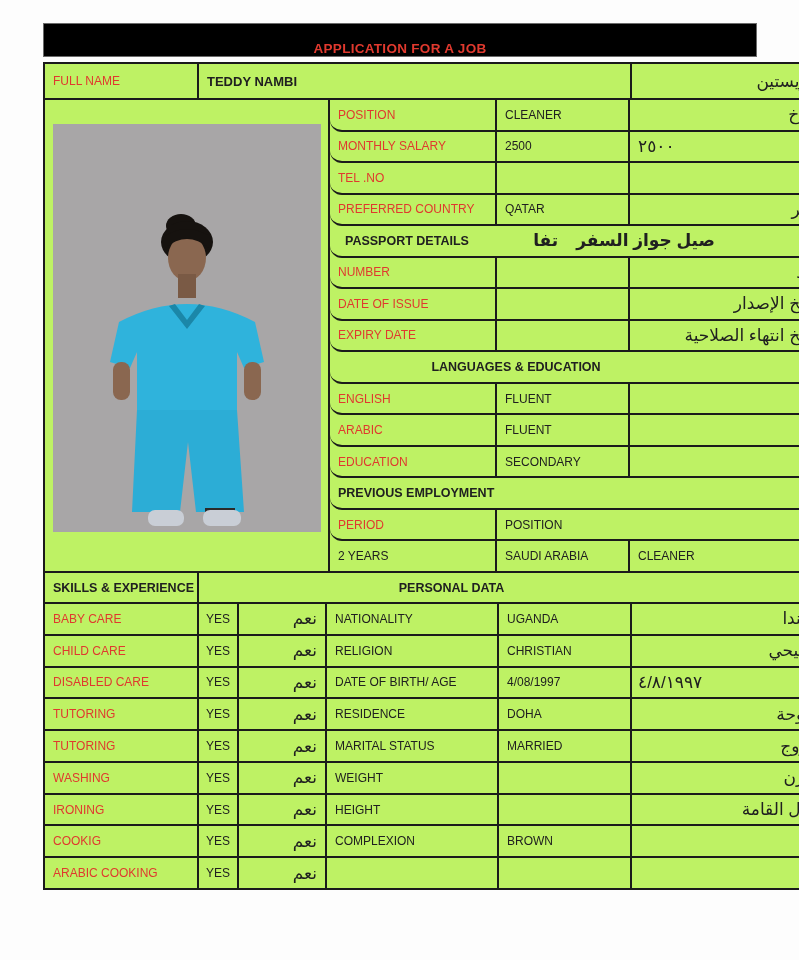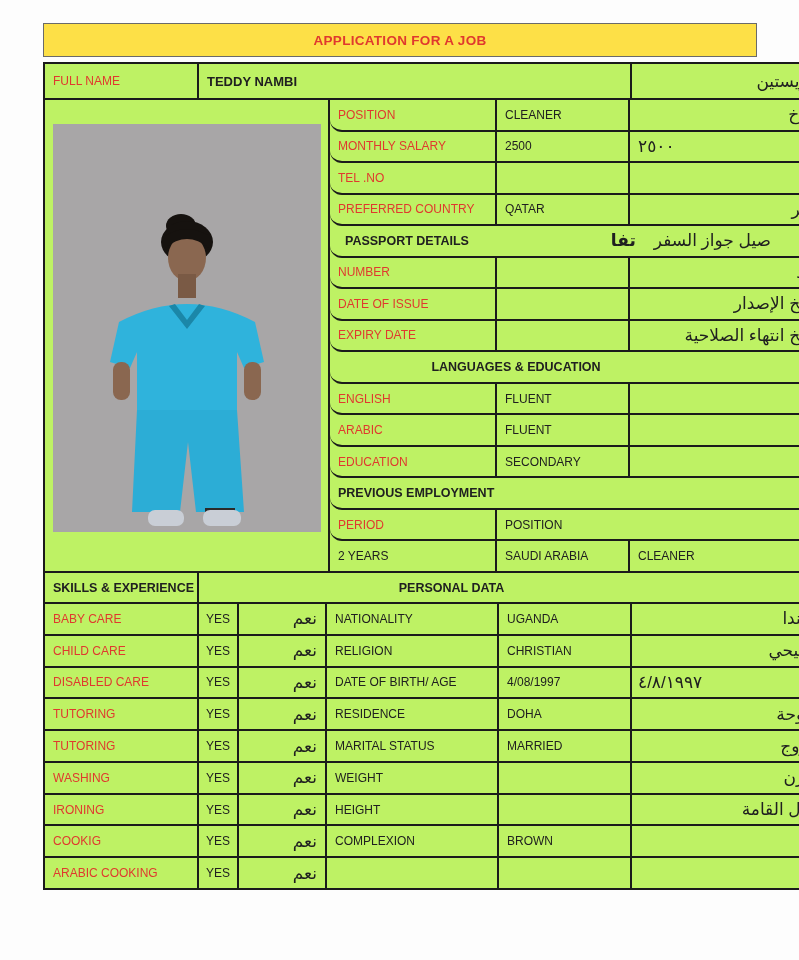--- a/index.html
+++ b/index.html
@@ -1,19 +1,19 @@
 <!DOCTYPE html>
 <html><head>
 <meta charset="utf-8">
 <style>
   html,body{margin:0;padding:0;background:#ffffff;}
   .page{position:relative;width:799px;height:960px;background:#fdfdfd;overflow:hidden;
         font-family:"Liberation Sans","DejaVu Sans",sans-serif;font-size:12px;color:#202020;}
-  .titlebar{position:absolute;left:43px;top:23px;width:714px;height:34px;background:#fde047;
-        border:1.5px solid #6a6a6a;box-sizing:border-box;display:flex;align-items:center;justify-content:center;}
+  .titlebar{position:absolute;left:43px;top:23px;width:714px;height:34px;background:#000000;
+        border:1.5px solid #6a6a6a;box-sizing:border-box;display:flex;align-items:flex-end;justify-content:center;}
   .title-text{color:#e0392e;font-weight:bold;font-size:13.5px;letter-spacing:.3px;}
   .formtable{position:absolute;left:43px;top:62px;width:790px;height:828px;background:#bef264;
         border:2px solid #1b1b1b;box-sizing:border-box;display:flex;flex-direction:column;}
   .cell{display:flex;align-items:center;box-sizing:border-box;overflow:hidden;white-space:nowrap;}
   .br{border-right:2px solid #1b1b1b;}
   .red{color:#e0392e;}
   .ar{font-size:17px;}
   
   .row-fullname{height:34px;border-bottom:2px solid #1b1b1b;display:flex;flex:none;}
   .fn-label{width:154px;padding-left:8px;}
@@ -28,21 +28,21 @@
   .mrow:last-child{border-bottom:none;}
   .m-lbl{width:167px;padding-left:8px;}
   .m-val{width:133px;padding-left:8px;}
   .m-ar{flex:1;justify-content:flex-end;padding-right:8px;}
   .m-ar.ar-left{justify-content:flex-start;padding-left:8px;}
   
   .sec{display:flex;align-items:center;}
   .sec-pass-label{padding-left:15px;font-weight:bold;font-size:12.5px;}
   .spacer{flex:1;}
   .pass-ar1{font-weight:bold;}
-  .pass-ar2{font-weight:normal;margin-left:18px;margin-right:60px;}
+  .pass-ar2{font-weight:bold;margin-left:18px;margin-right:116px;}
   .sec-center{flex:1;display:flex;align-items:center;justify-content:center;padding-right:129px;
         font-weight:bold;font-size:12.5px;}
   .sec-left{padding-left:8px;font-weight:bold;font-size:12.5px;}
   
   .bottom-header{height:29px;border-bottom:2px solid #1b1b1b;display:flex;flex:none;}
   .bh-skills{width:154px;padding-left:8px;font-weight:bold;font-size:12.5px;}
   .bh-personal{flex:1;justify-content:center;padding-right:127px;font-weight:bold;font-size:12.5px;}
   
   .bottom-rows{flex:1;display:flex;flex-direction:column;}
   .brow{flex:1;border-bottom:2px solid #1b1b1b;display:flex;align-items:stretch;min-height:0;}

